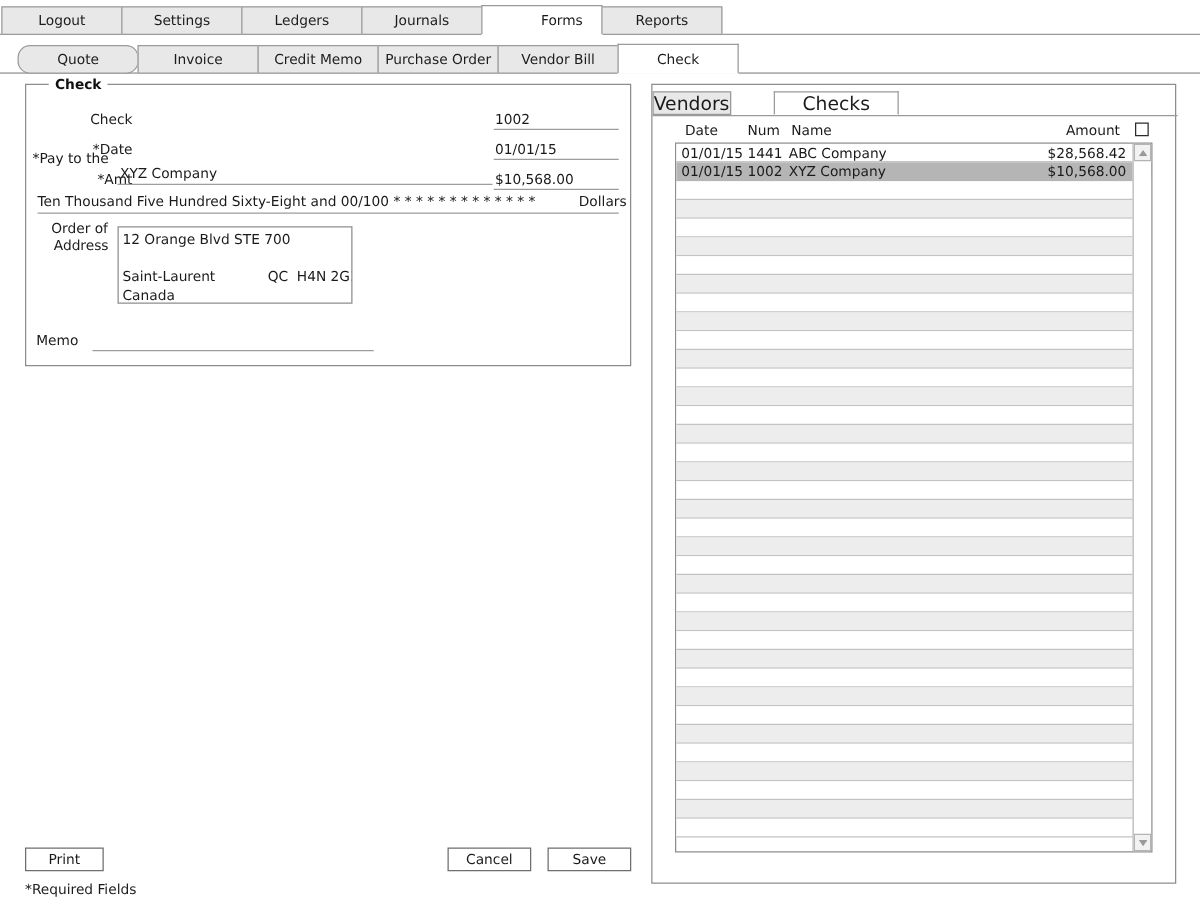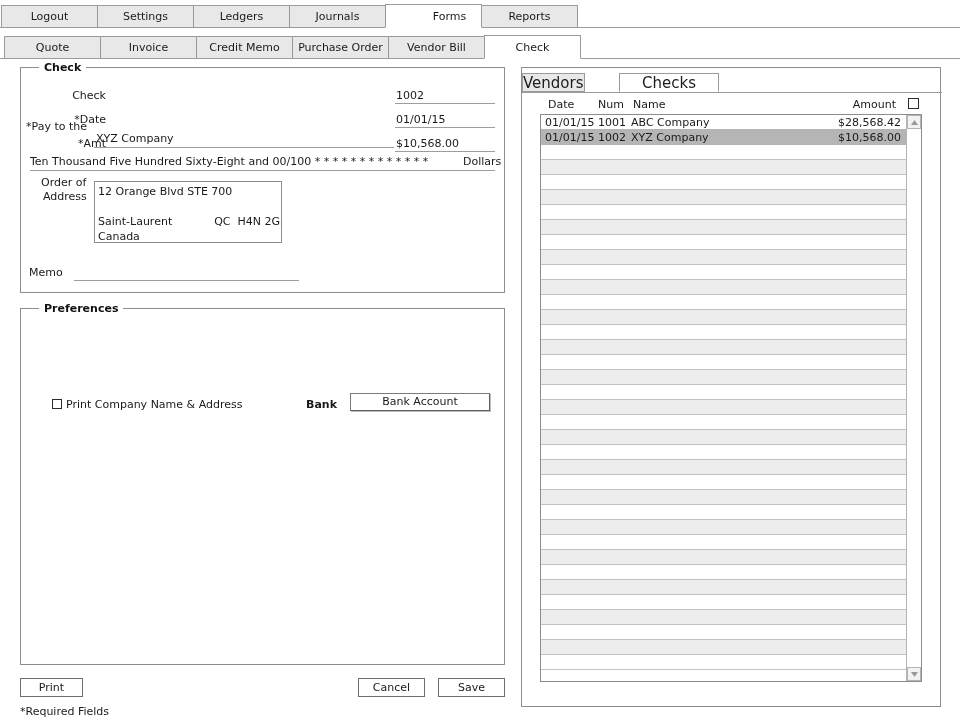--- a/index.html
+++ b/index.html
@@ -66,21 +66,21 @@
 
   
   #tabbar-primary .tab:nth-child(2) { width: 97px; margin-left: 1px; }
   #tabbar-primary .tab:nth-child(3) { width: 97px; }
   #tabbar-primary .tab:nth-child(4) { width: 97px; }
   #tabbar-primary .tab:nth-child(5) { width: 97px; }
   #tabbar-primary .tab:nth-child(6) { width: 97px; padding-left: 32px; }
   #tabbar-primary .tab:nth-child(7) { width: 97px; }
 
   
-  #tabbar-secondary .tab:nth-child(2) { width: 97px; margin-left: 4px; }
+  #tabbar-secondary .tab:nth-child(2) { width: 97px; margin-left: 14px; border-radius: 10px; }
   #tabbar-secondary .tab:nth-child(3) { width: 97px; }
   #tabbar-secondary .tab:nth-child(4) { width: 97px; }
   #tabbar-secondary .tab:nth-child(5) { width: 97px; }
   #tabbar-secondary .tab:nth-child(6) { width: 97px; }
   #tabbar-secondary .tab:nth-child(7) { width: 97px; }
 
   
   #content {
     position: absolute;
     left: 0; top: 58px;
@@ -373,29 +373,20 @@
       <div class="underline" id="ck-words-rule"></div>
 
       <div class="lbl" id="ck-address-label">Address</div>
       <div id="ck-address-box"><span id="ck-addr-line1">12 Orange Blvd STE 700</span><span id="ck-addr-line2">&nbsp;</span><span id="ck-addr-line3">Saint-Laurent            QC  H4N 2G3</span><span id="ck-addr-line4">Canada</span></div>
 
       <div class="lbl" id="ck-memo-label">Memo</div>
       <div class="val" style="left:55px; top:198px;"></div>
       <div class="underline" id="ck-memo-rule"></div>
     </div>
 
-    <div class="fieldset" id="fs-prefs">
-      <div class="legend">Preferences</div>
-
-      <div id="pf-checkbox"></div>
-      <div class="lbl" id="pf-checkbox-label">Print Company Name &amp; Address</div>
-
-      <div class="lbl" id="pf-bank-label">Bank</div>
-      <div id="pf-bank-button">Bank Account</div>
-    </div>
 
     <div class="btn" id="btn-print">Print</div>
     <div class="btn" id="btn-cancel">Cancel</div>
     <div class="btn" id="btn-save">Save</div>
     <div id="required-note">*Required Fields</div>
 
     <div id="right-panel">
 
       <div id="right-tabs">
         <div class="rline"></div>
@@ -408,21 +399,21 @@
         <span id="th-num">Num</span>
         <span id="th-name">Name</span>
         <span id="th-amount">Amount</span>
         <span id="th-checkbox"></span>
       </div>
 
       <div id="tbl-wrap">
         <div id="tbl-rows">
             <div class="trow filled">
               <span class="c-date">01/01/15</span>
-              <span class="c-num">1001</span>
+              <span class="c-num">1441</span>
               <span class="c-name">ABC Company</span>
               <span class="c-amount">$28,568.42</span>
               <span class="rowcheck"></span>
             </div>
             <div class="trow filled selected">
               <span class="c-date">01/01/15</span>
               <span class="c-num">1002</span>
               <span class="c-name">XYZ Company</span>
               <span class="c-amount">$10,568.00</span>
               <span class="rowcheck"></span>

